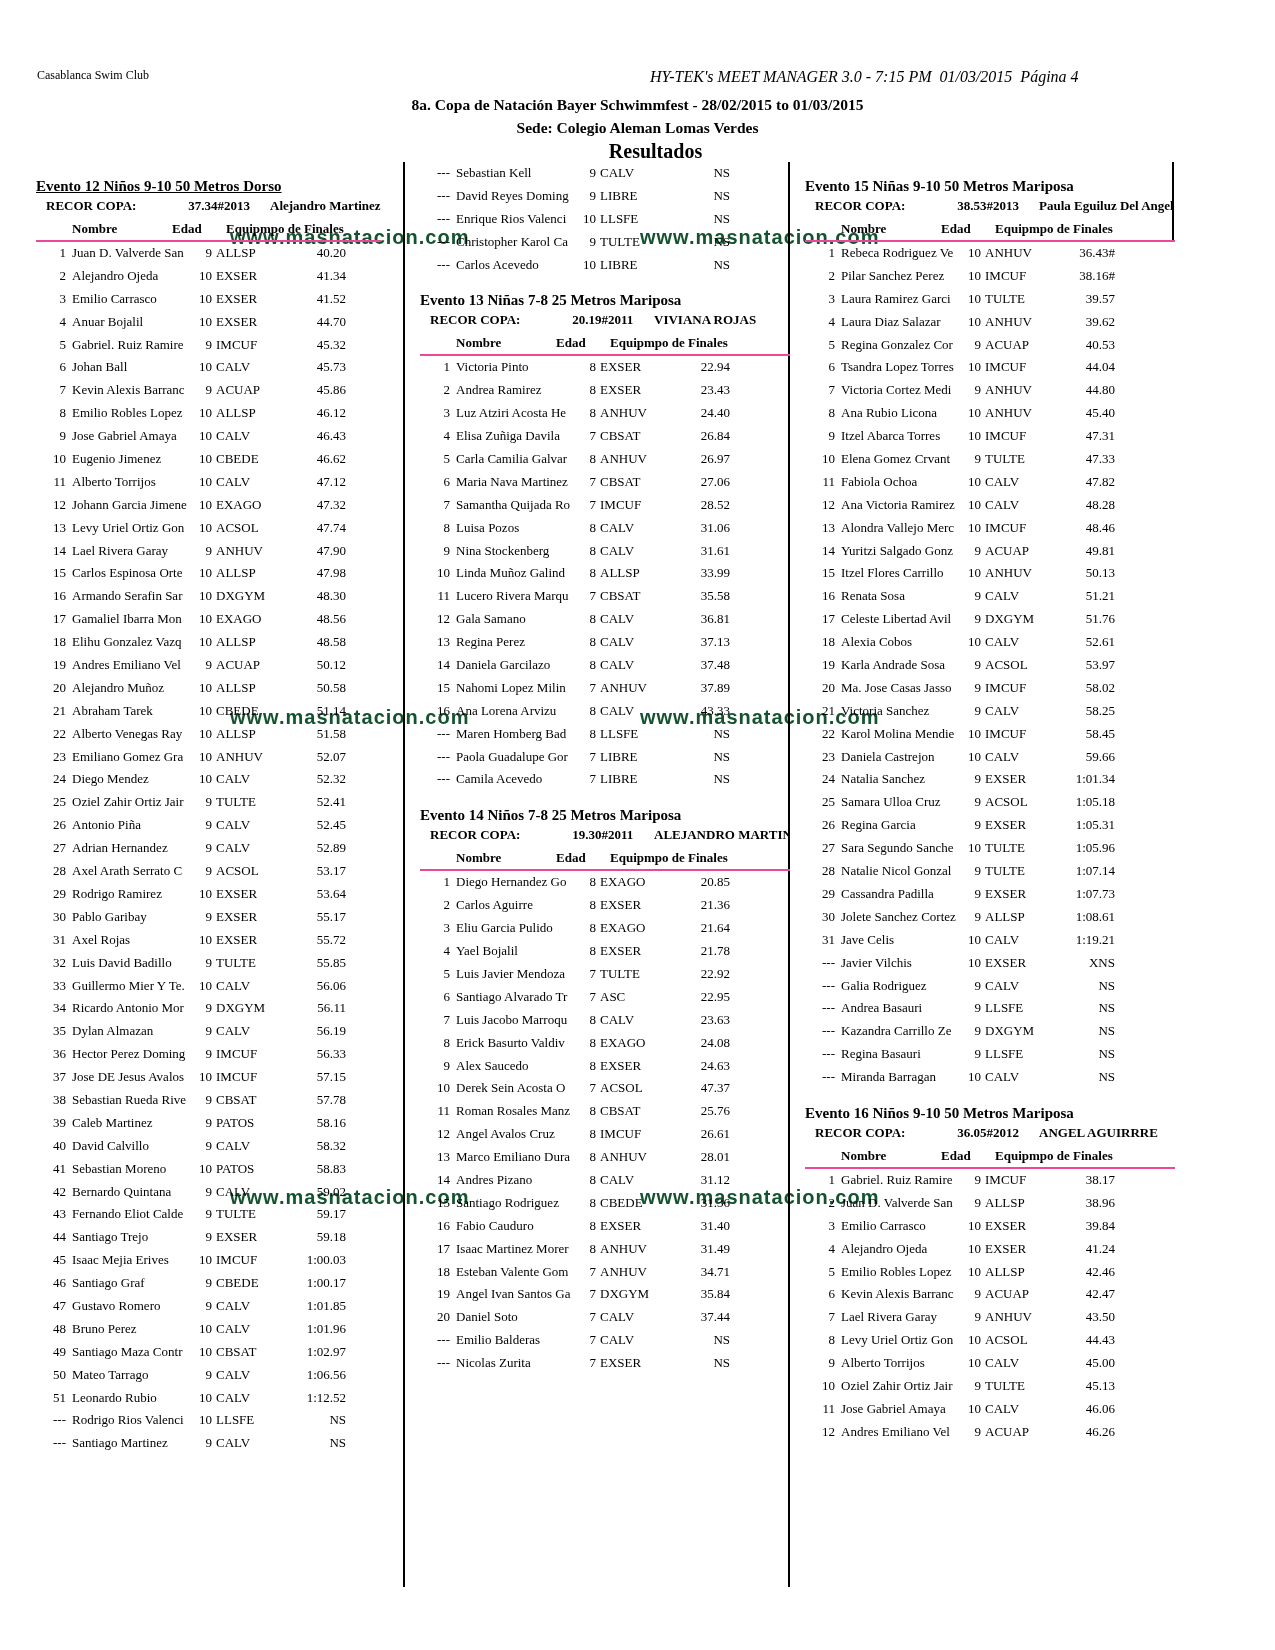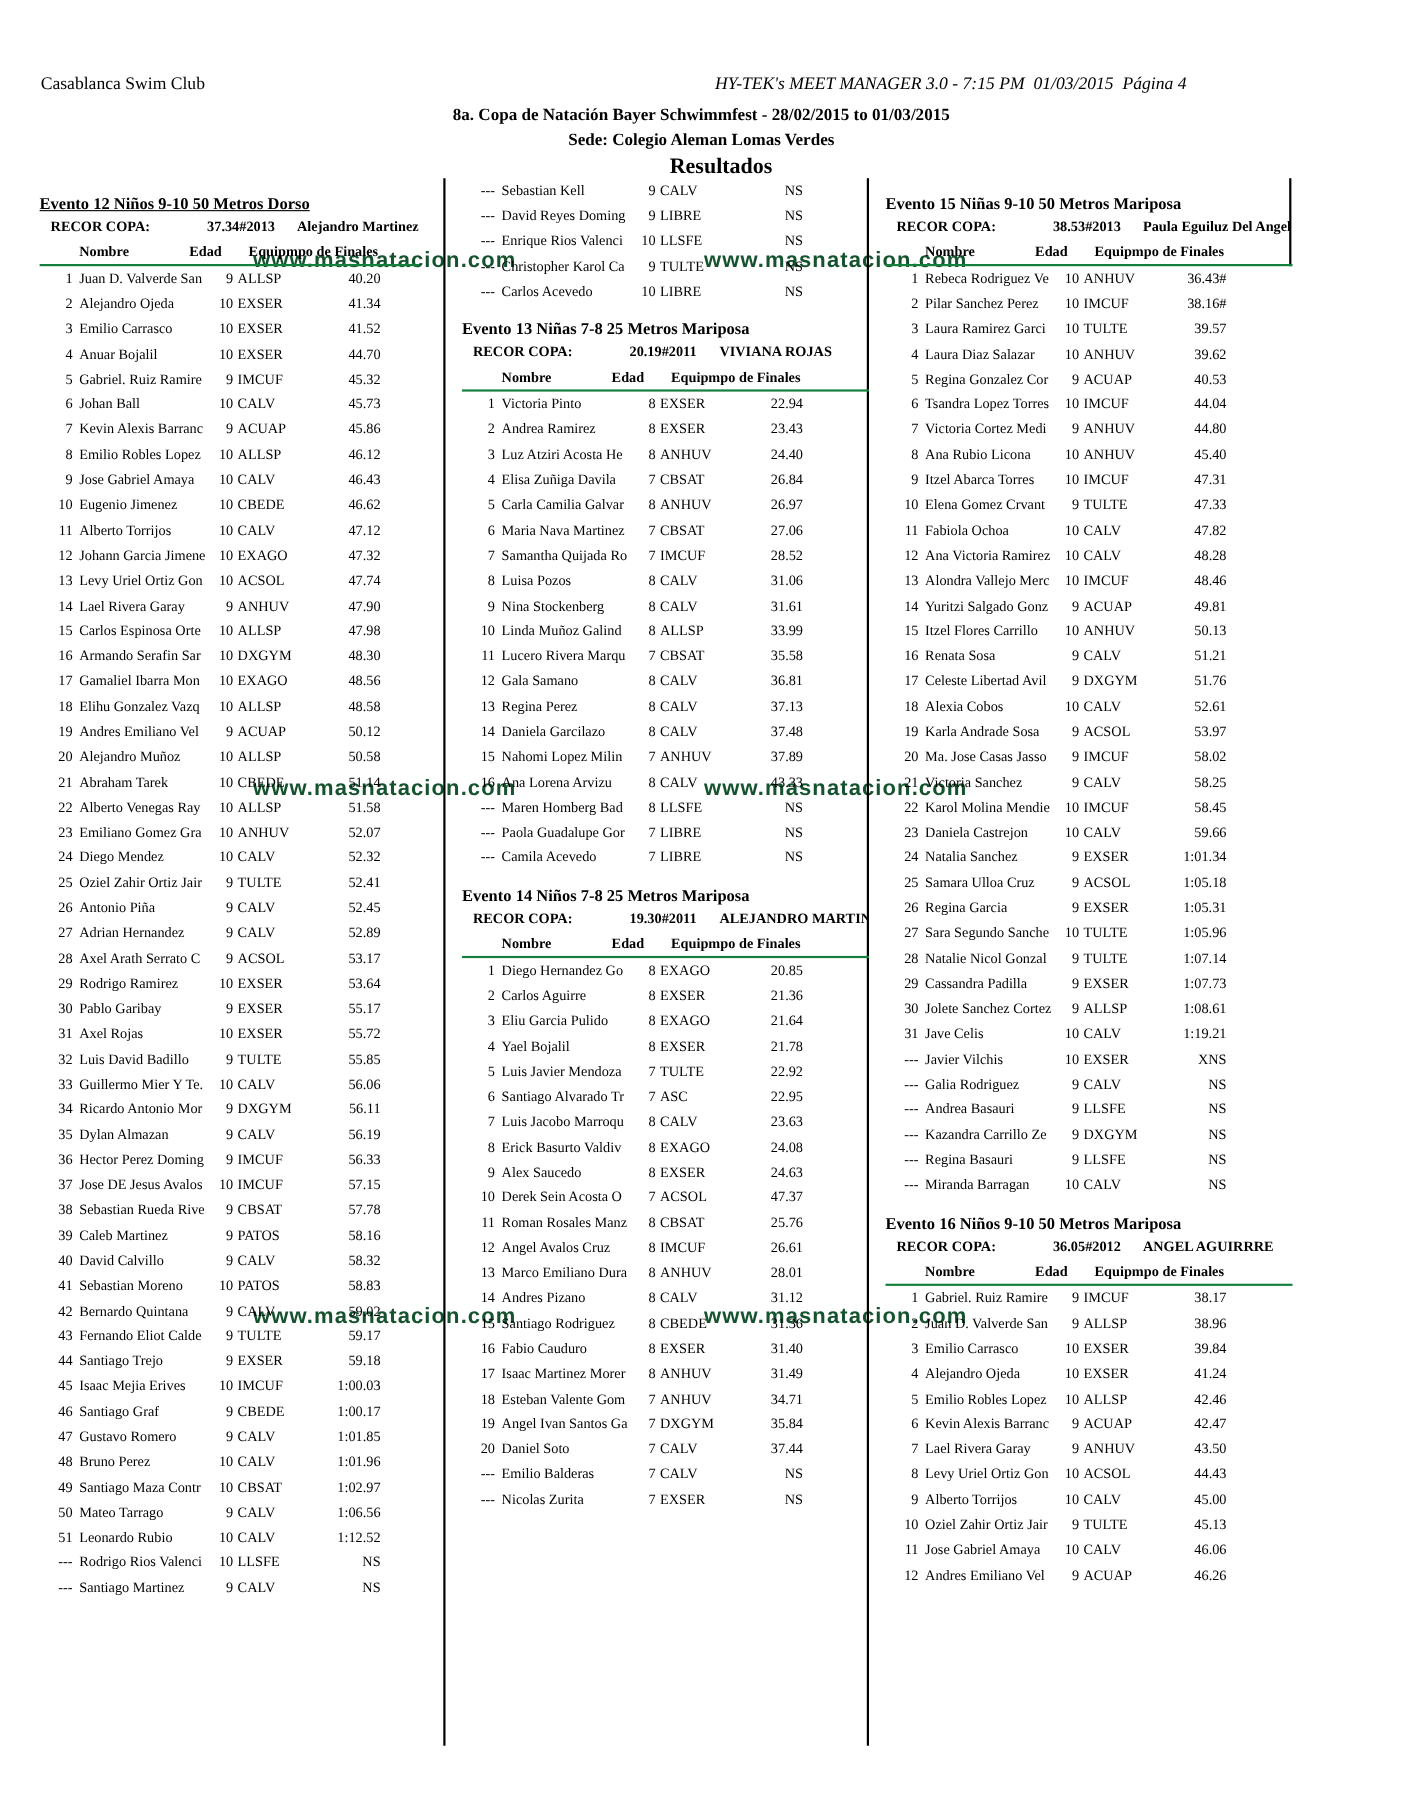--- a/index.html
+++ b/index.html
@@ -1,34 +1,34 @@
 <!DOCTYPE html>
 <html><head>
 <meta charset="utf-8">
 <style>
   html, body { margin: 0; padding: 0; background: #ffffff; }
   body {
     width: 1275px; height: 1650px; position: relative; overflow: hidden;
     font-family: "Liberation Serif", "DejaVu Serif", serif; color: #000;
   }
-  .hdr-left { position: absolute; left: 37px; top: 68px; font-size: 16px; }
+  .hdr-left { position: absolute; left: 37px; top: 68px; font-size: 12px; }
   .hdr-right { position: absolute; left: 650px; top: 68px; font-size: 16px; white-space: pre; font-style: italic; }
   .hdr-center { position: absolute; left: 0; width: 1275px; text-align: center; font-weight: bold; }
   .title1 { top: 96px; font-size: 15.5px; }
   .title2 { top: 119px; font-size: 15.5px; }
   .title3 { top: 140px; font-size: 20px; margin-left: 18px; }
   .vline { position: absolute; width: 2px; background: #000; }
   .col { position: absolute; width: 380px; }
   .ev-title { font-weight: bold; font-size: 15px; height: 20px; line-height: 20px; white-space: nowrap; }
   .rec { font-weight: bold; font-size: 13px; height: 22px; line-height: 20px; white-space: nowrap; overflow: hidden; padding-left: 10px; }
   .rec span { display: inline-block; }
   .rec .r-label { width: 120px; }
   .rec .r-time { width: 58px; text-align: right; }
   .rec .r-year { width: 46px; }
-  .colhdr { font-weight: bold; font-size: 13px; height: 22px; line-height: 22px; border-bottom: 2px solid #15803d; white-space: nowrap; position: relative; }
+  .colhdr { font-weight: bold; font-size: 13px; height: 22px; line-height: 22px; border-bottom: 2px solid #ec4899; white-space: nowrap; position: relative; }
   .colhdr span { position: absolute; top: 0; }
   .row { height: 22.9px; line-height: 22.9px; font-size: 13px; white-space: nowrap; position: relative; }
   .row span { position: absolute; top: 0; }
   .c-place { left: 0; width: 30px; text-align: right; }
   .c-name { left: 36px; width: 120px; overflow: hidden; }
   .c-age { left: 158px; width: 18px; text-align: right; }
   .c-team { left: 180px; width: 70px; }
   .c-time { left: 250px; width: 60px; text-align: right; }
   .gap { height: 14px; }
   .wm { position: absolute; font-family: "Liberation Sans", "DejaVu Sans", sans-serif; font-weight: bold; font-size: 20px; color: #14532d; letter-spacing: 1px; z-index: 0; }

